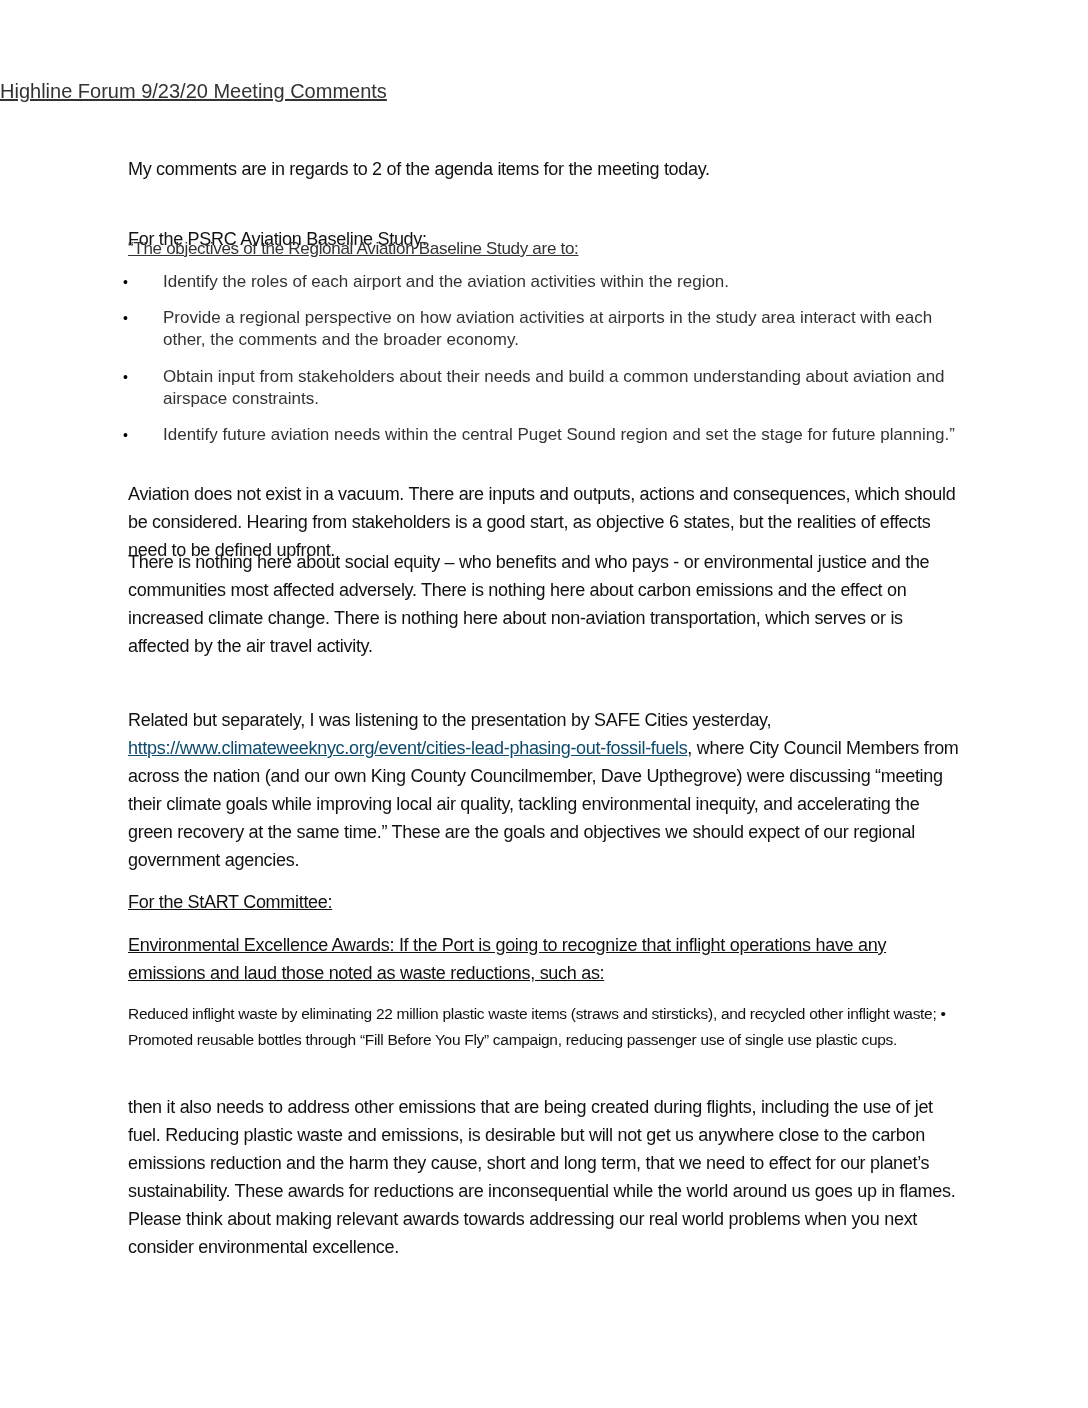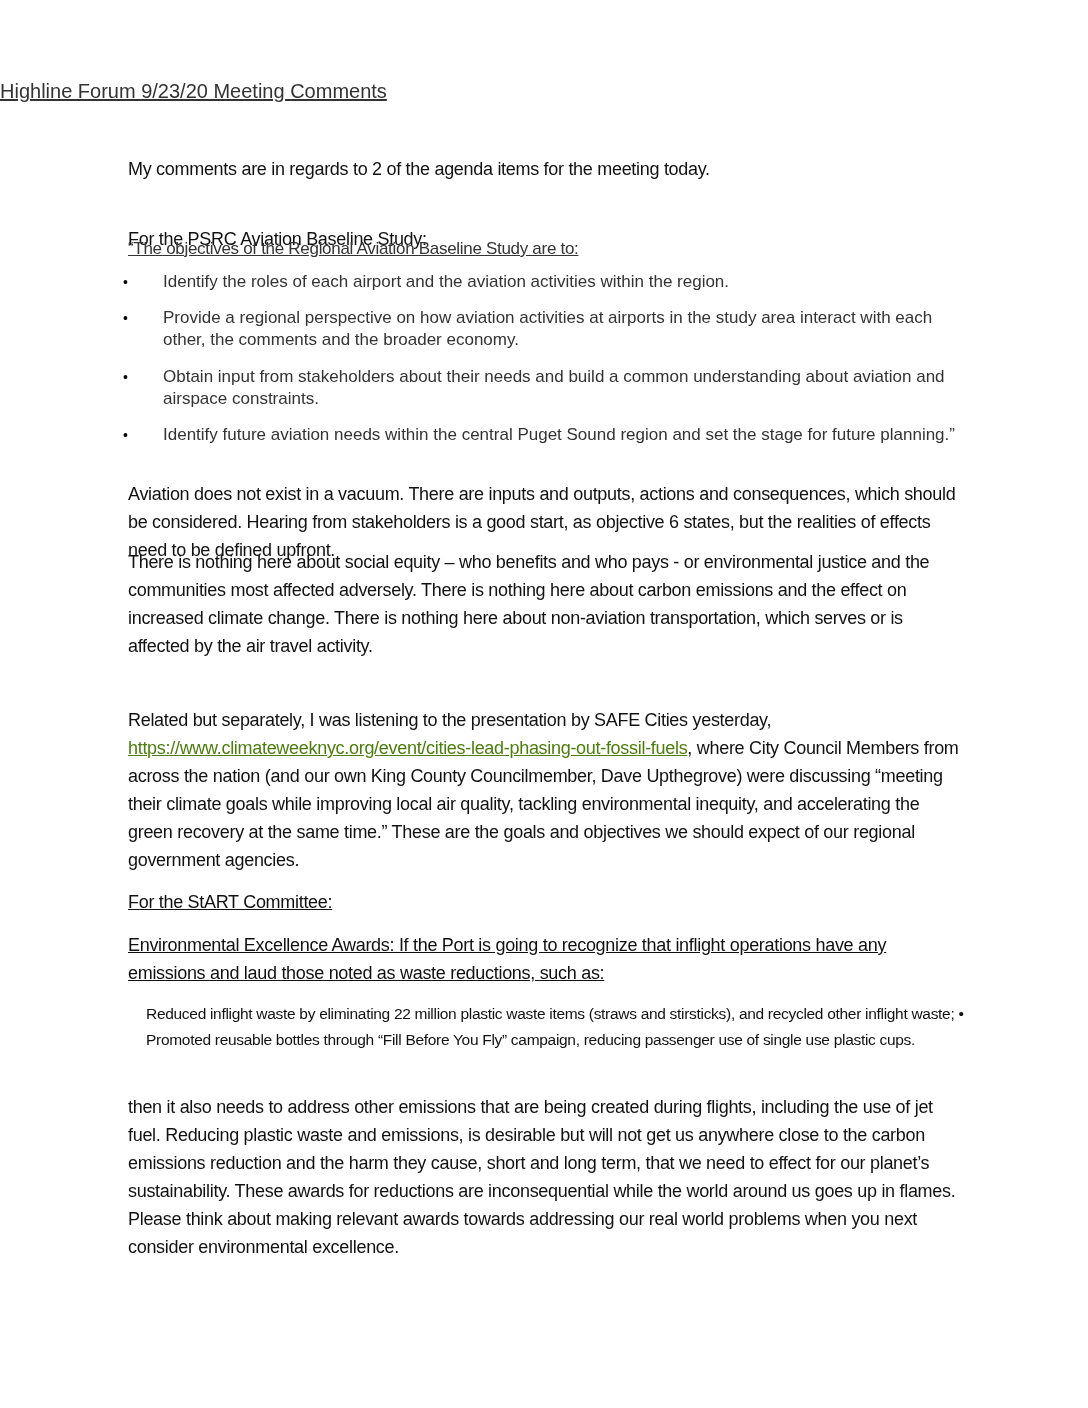--- a/index.html
+++ b/index.html
@@ -15,21 +15,21 @@
       color: #111; letter-spacing: -0.3px;
     }
     .p.small { font-size: 15.5px; line-height: 26px; }
     .p.arial { font-size: 17px; line-height: 22px; color: #333; }
     .bullet {
       position: absolute; left: 123px; width: 850px;
       font-family: "Liberation Sans", sans-serif; font-size: 17px; line-height: 22px; color: #333;
     }
     .bullet .dot { position: absolute; left: 0; top: 0; font-size: 14px; color: #000; }
     .bullet .txt { display: block; margin-left: 40px; }
-    a.link { color: #4d7c0f; text-decoration: underline; }
+    a.link { color: #0c4a6e; text-decoration: underline; }
   </style>
 </head>
 <body>
 
 <div class="title">Highline Forum 9/23/20 Meeting Comments</div>
 
 <div class="p" style="top:155px;">My comments are in regards to 2 of the agenda items for the meeting today.</div>
 <div class="p" style="top:196px;margin-top:29px;">For the PSRC Aviation Baseline Study:</div>
 <div class="p arial" style="top:238px;text-decoration:underline;">“The objectives of the Regional Aviation Baseline Study are to:</div>
 
@@ -52,14 +52,14 @@
 
 <div class="p" style="top:480px;">Aviation does not exist in a vacuum.  There are inputs and outputs, actions and consequences, which should be considered.  Hearing from stakeholders is a good start, as objective 6 states, but the realities of effects need to be defined upfront.</div>
 <div class="p" style="top:548px;">There is nothing here about social equity – who benefits and who pays - or environmental justice and the communities most affected adversely.  There is nothing here about carbon emissions and the effect on increased climate change.  There is nothing here about non-aviation transportation, which serves or is affected by the air travel activity.</div>
 
 <div class="p" style="top:706px;">
   <span>Related but separately, I was listening to the presentation by SAFE Cities yesterday, </span><a class="link" href="#">https://www.climateweeknyc.org/event/cities-lead-phasing-out-fossil-fuels</a><span>, where City Council Members from across the nation (and our own King County Councilmember, Dave Upthegrove) were discussing “meeting their climate goals while improving local air quality, tackling environmental inequity, and accelerating the green recovery at the same time.” These are the goals and objectives we should expect of our regional government agencies.</span>
 </div>
 
 <div class="p" style="top:888px;text-decoration:underline;">For the StART Committee:</div>
 <div class="p" style="top:931px;text-decoration:underline;">Environmental Excellence Awards:  If the Port is going to recognize that inflight operations have any emissions and laud those noted as waste reductions, such as:</div>
-<div class="p small" style="top:1001px;margin-left:18px;">Reduced inflight waste by eliminating 22 million plastic waste items (straws and stirsticks), and recycled other inflight waste; • Promoted reusable bottles through “Fill Before You Fly” campaign, reducing passenger use of single use plastic cups.</div>
+<div class="p small" style="top:1001px;">Reduced inflight waste by eliminating 22 million plastic waste items (straws and stirsticks), and recycled other inflight waste; • Promoted reusable bottles through “Fill Before You Fly” campaign, reducing passenger use of single use plastic cups.</div>
 <div class="p" style="top:1093px;">then it also needs to address other emissions that are being created during flights, including the use of jet fuel.  Reducing plastic waste and emissions, is desirable but will not get us anywhere close to the carbon emissions reduction and the harm they cause, short and long term, that we need to effect for our planet’s sustainability.  These awards for reductions are inconsequential while the world around us goes up in flames.  Please think about making relevant awards towards addressing our real world problems when you next consider environmental excellence.</div>
 
 </body></html>

